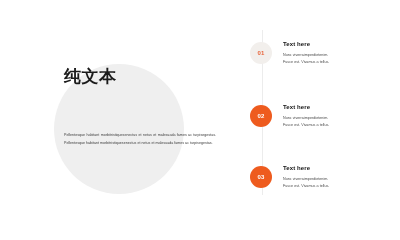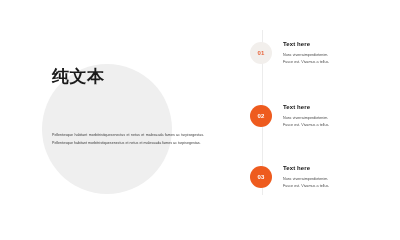--- a/index.html
+++ b/index.html
@@ -15,21 +15,21 @@
     position: relative;
     width: 400px;
     height: 225px;
     background: #ffffff;
     overflow: hidden;
   }
 
   
   #left-panel {
     position: absolute;
-    left: 0;
+    left: 12px;
     top: 0;
     width: 230px;
     height: 225px;
   }
   #decor-circle {
     position: absolute;
     left: 42px;
     top: 64px;
     width: 130px;
     height: 130px;

